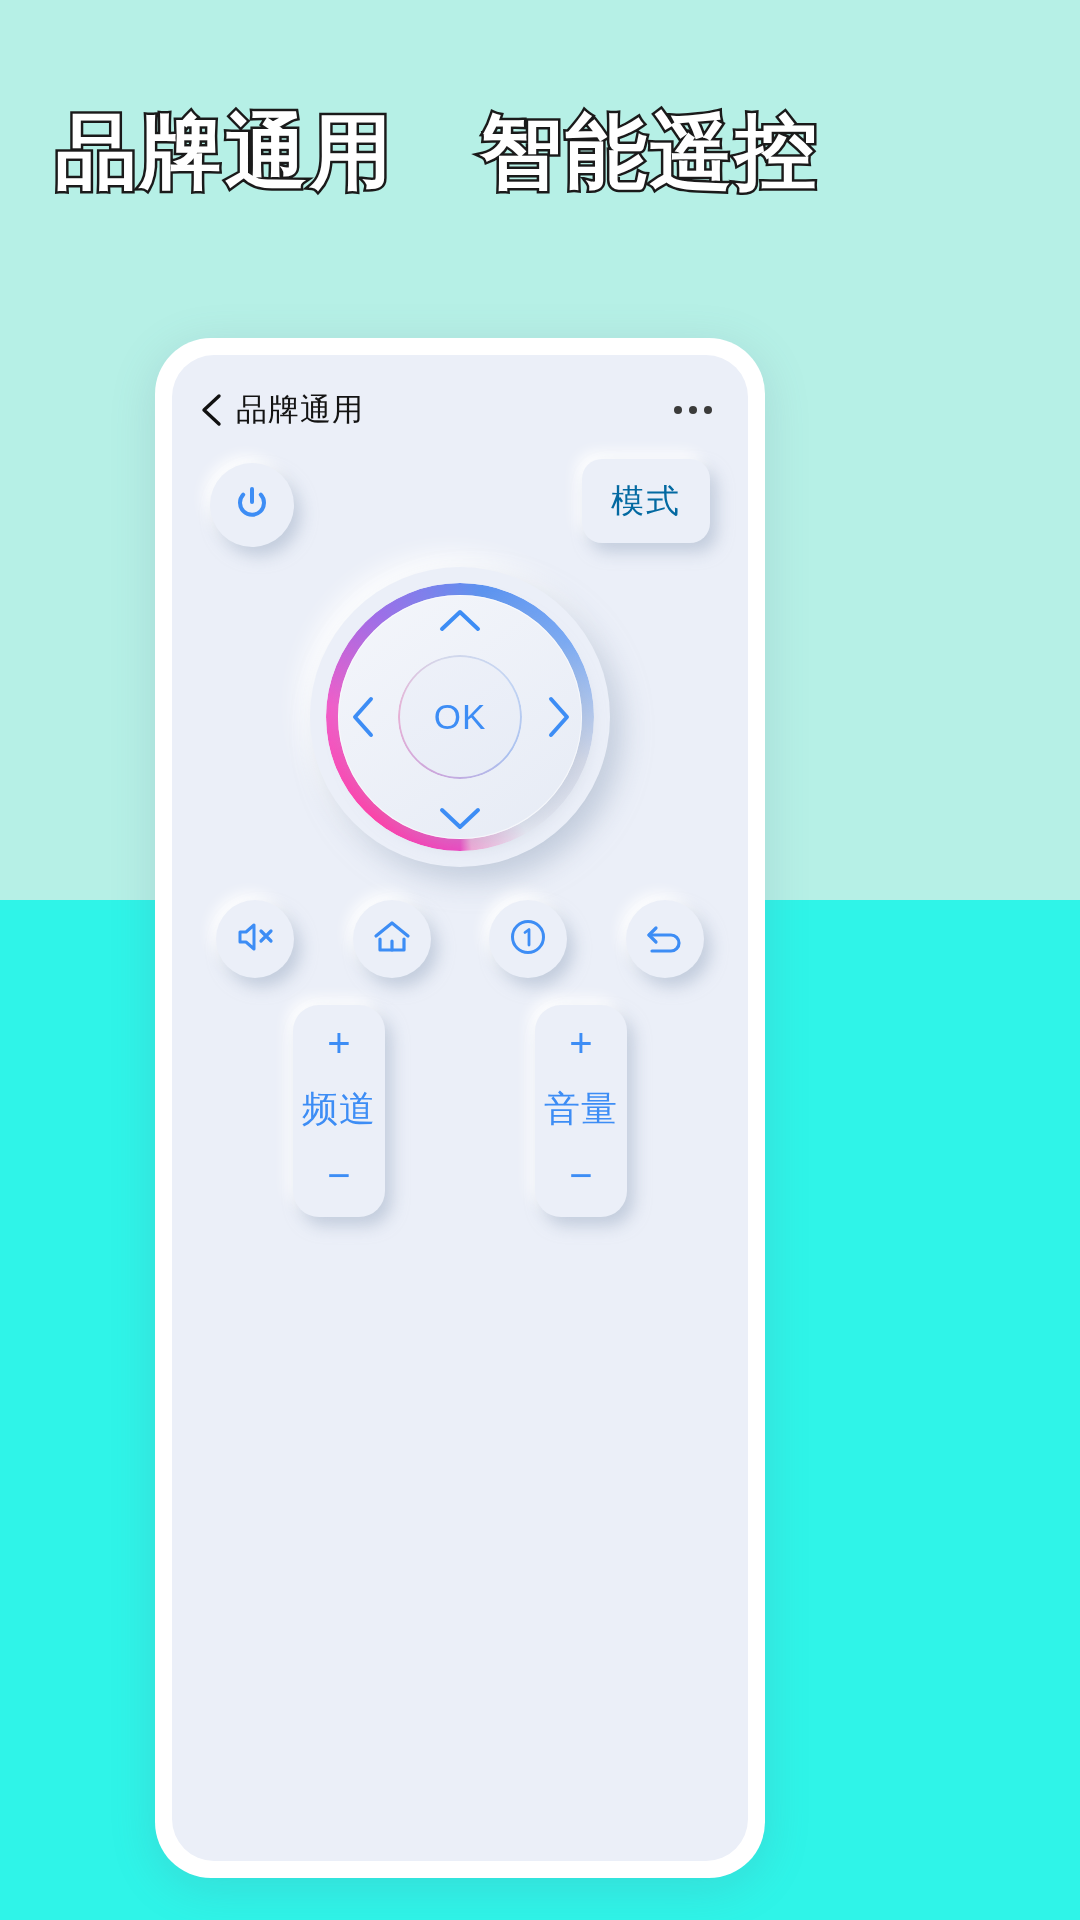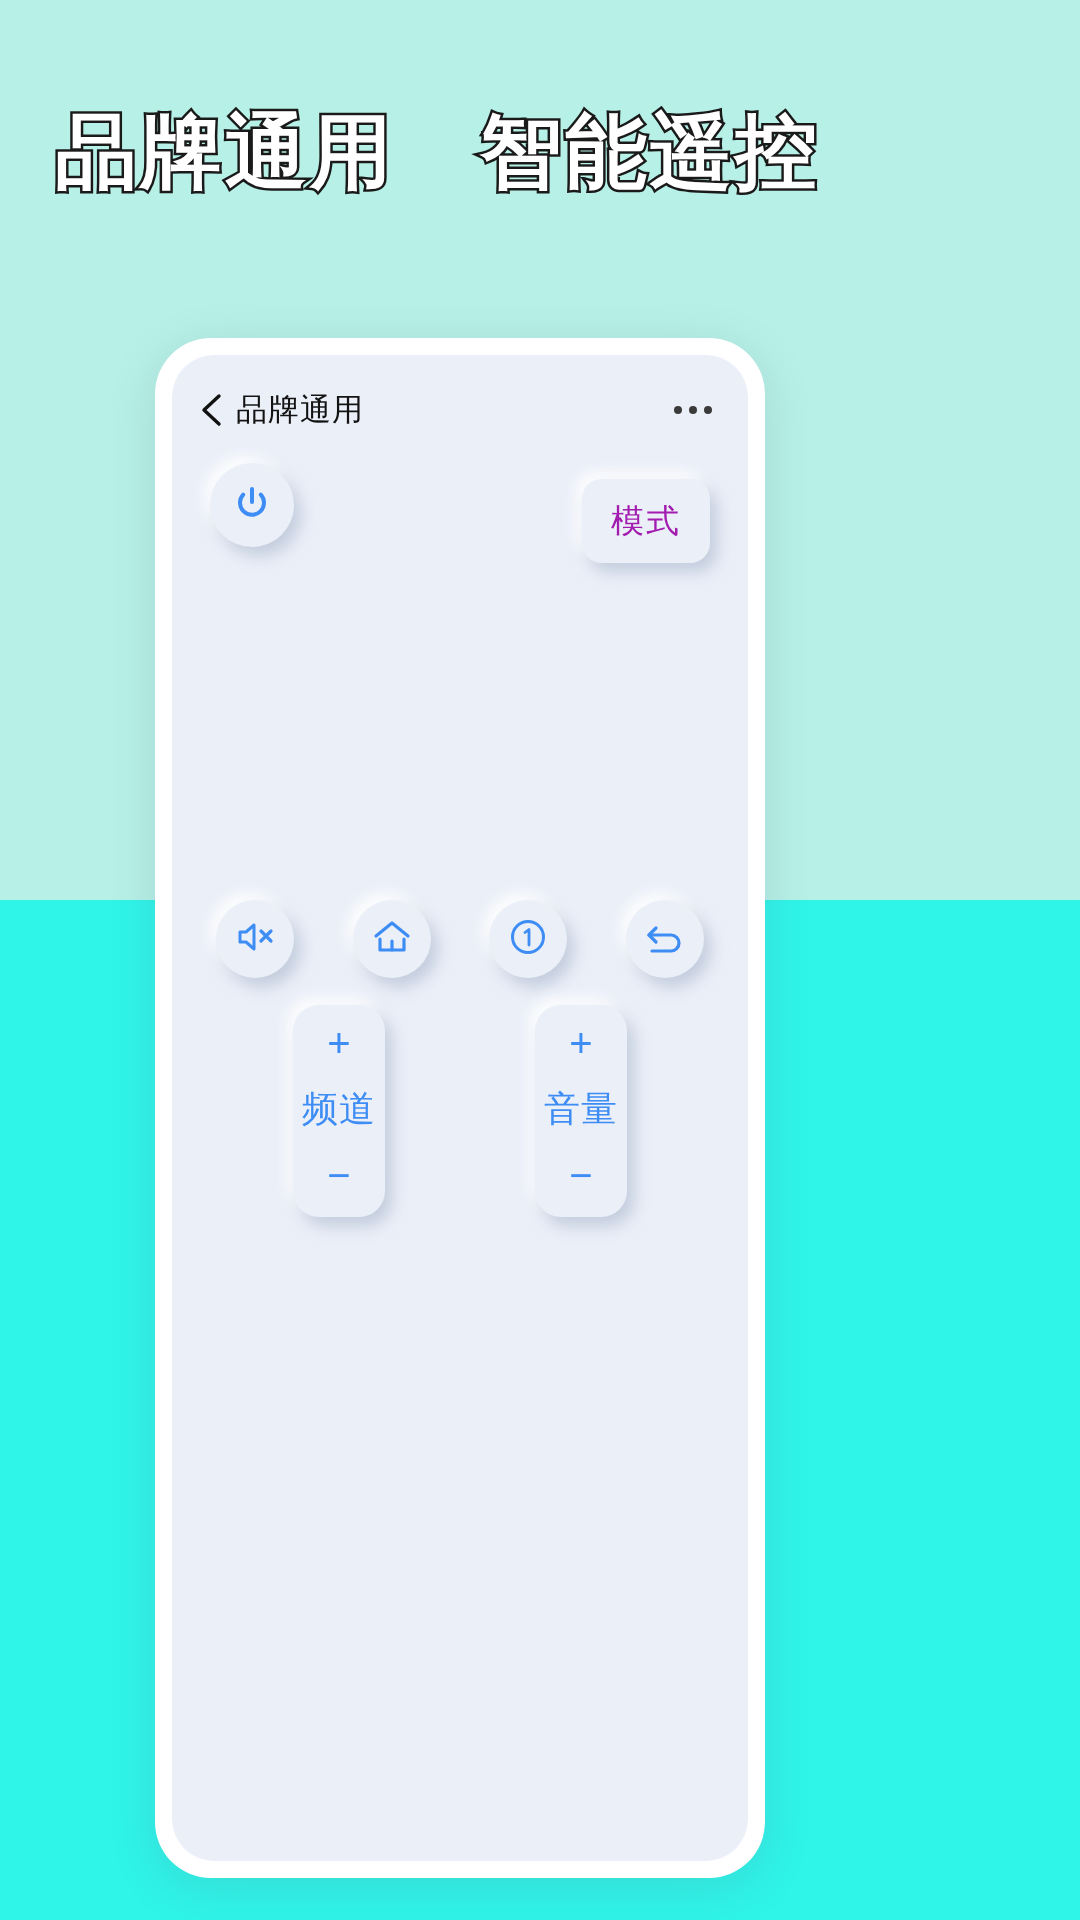--- a/index.html
+++ b/index.html
@@ -110,26 +110,26 @@
   
   .power-btn {
     position: absolute;
     left: 38px; top: 108px;
     width: 84px; height: 84px;
     border-radius: 50%;
     display: flex; align-items: center; justify-content: center;
   }
   .mode-btn {
     position: absolute;
-    right: 38px; top: 124px;
+    right: 38px; top: 104px;
     width: 128px; height: 84px;
     border-radius: 20px;
     display: flex; align-items: center; justify-content: center;
     font-size: 33px;
-    color: #a21caf;
+    color: #0369a1;
     letter-spacing: 2px;
   }
 
   
   .dpad-wrap {
     position: absolute;
     left: 50%;
     top: 212px;
     transform: translateX(-50%);
     width: 300px; height: 300px;
@@ -276,20 +276,48 @@
         <span>
           <svg width="40" height="40" viewBox="0 0 40 40" fill="none">
             <path d="M20 6 V19" stroke="#3d8df5" stroke-width="4" stroke-linecap="round"></path>
             <path d="M11.2 11.6 a12 12 0 1 0 17.6 0" stroke="#3d8df5" stroke-width="4" stroke-linecap="round"></path>
           </svg>
         </span>
       </div>
 
       <div class="mode-btn neu">模式</div>
 
+      <div class="dpad-wrap">
+        <div class="dpad-outer"></div>
+        <div class="dpad-ring"></div>
+        <div class="dpad-inner"></div>
+
+        <div class="dpad-arrow arrow-up">
+          <svg width="44" height="26" viewBox="0 0 44 26" fill="none">
+            <path d="M4 22 L22 5 L40 22" stroke="#3d8df5" stroke-width="4" stroke-linecap="round" stroke-linejoin="round"></path>
+          </svg>
+        </div>
+        <div class="dpad-arrow arrow-down">
+          <svg width="44" height="26" viewBox="0 0 44 26" fill="none">
+            <path d="M4 5 L22 22 L40 5" stroke="#3d8df5" stroke-width="4" stroke-linecap="round" stroke-linejoin="round"></path>
+          </svg>
+        </div>
+        <div class="dpad-arrow arrow-left">
+          <svg width="26" height="44" viewBox="0 0 26 44" fill="none">
+            <path d="M21 4 L5 22 L21 40" stroke="#3d8df5" stroke-width="4" stroke-linecap="round" stroke-linejoin="round"></path>
+          </svg>
+        </div>
+        <div class="dpad-arrow arrow-right">
+          <svg width="26" height="44" viewBox="0 0 26 44" fill="none">
+            <path d="M5 4 L21 22 L5 40" stroke="#3d8df5" stroke-width="4" stroke-linecap="round" stroke-linejoin="round"></path>
+          </svg>
+        </div>
+
+        <div class="ok-btn">OK</div>
+      </div>
 
       <div class="fn-row">
 
         <div class="fn-btn neu">
           <span>
             <svg width="40" height="36" viewBox="0 0 40 36" fill="none">
               <path d="M5 13 H11 L19 6 V30 L11 23 H5 Z" stroke="#3d8df5" stroke-width="3" stroke-linejoin="round" stroke-linecap="round"></path>
               <path d="M26 12 L36 22 M36 12 L26 22" stroke="#3d8df5" stroke-width="3.2" stroke-linecap="round"></path>
             </svg>
           </span>

